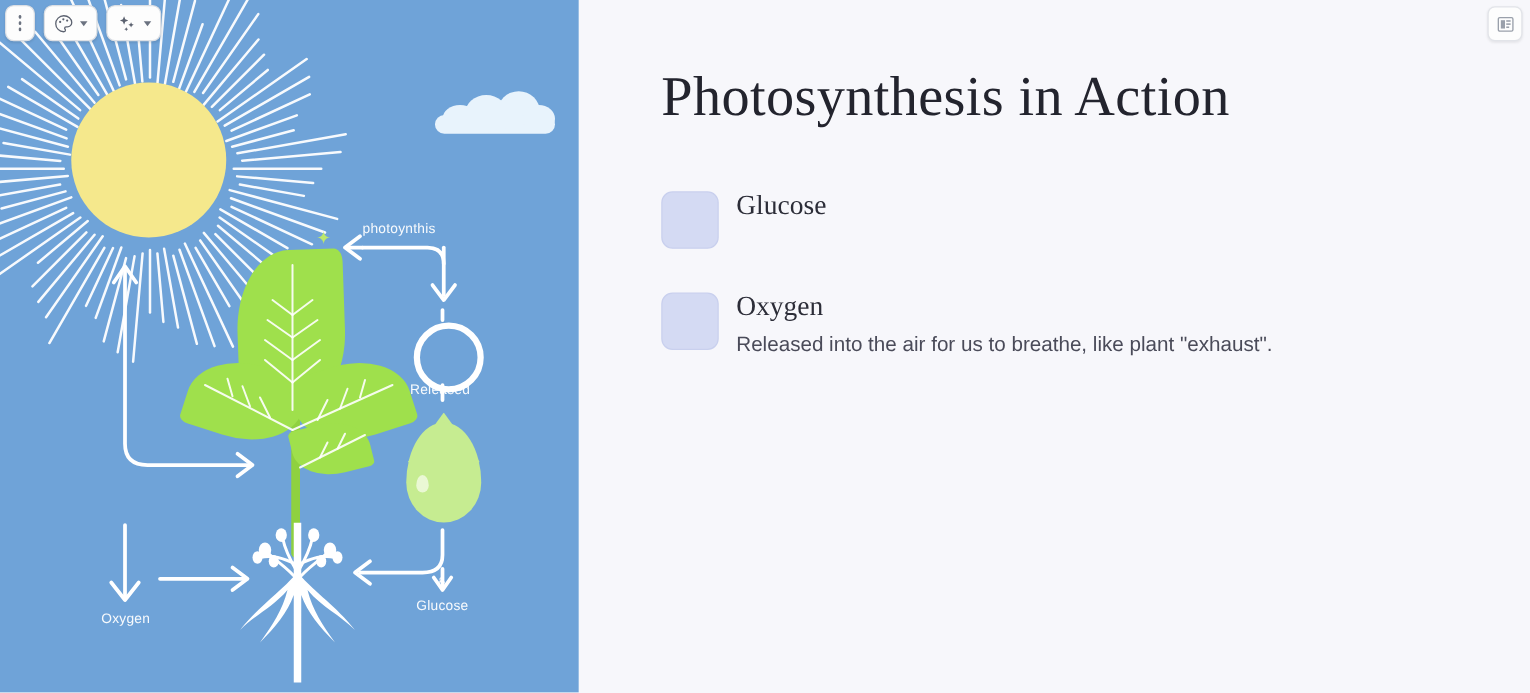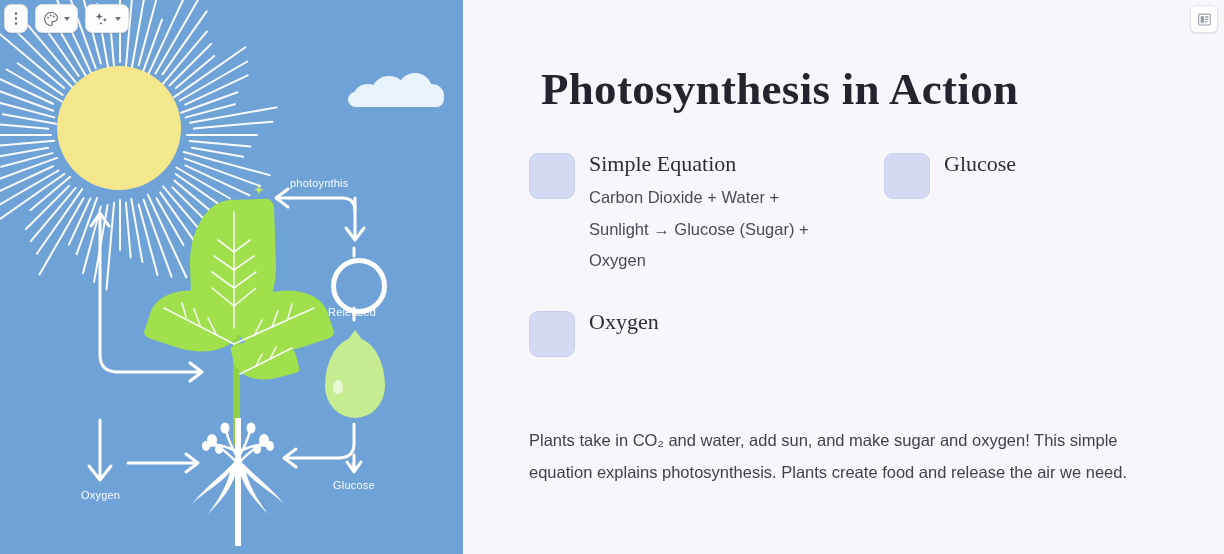--- a/index.html
+++ b/index.html
@@ -89,22 +89,22 @@
   .chev{width:0;height:0;border-left:3.5px solid transparent;border-right:3.5px solid transparent;border-top:4.5px solid #6b7280;}
 
   
   .content{position:relative;flex:1;height:554px;background:#f7f7fb;padding:0;}
   .doc-btn{
     position:absolute;right:6px;top:5px;width:26px;height:26px;border-radius:6px;
     background:#fdfdfd;border:1px solid #e2e4e9;display:flex;align-items:center;justify-content:center;
     box-shadow:0 1px 2px rgba(0,0,0,.07);
   }
   h1.title{
-    margin:12px;position:absolute;left:66px;top:51px;
-    font-family:"Liberation Serif",serif;font-weight:700;font-size:45px;
+    margin:0;position:absolute;left:66px;top:51px;
+    font-family:"Liberation Serif",serif;font-weight:400;font-size:45px;
     color:#23242e;letter-spacing:.3px;
   }
 
   .grid{position:absolute;left:66px;top:151px;width:690px;}
   .row{display:flex;gap:42px;}
   .card{display:flex;gap:14px;width:313px;}
   .swatch{
     flex:0 0 auto;width:44px;height:44px;border-radius:9px;background:#d4daf3;
     border:1px solid #c9d0ee;margin-top:2px;
   }
@@ -344,37 +344,30 @@
       </svg>
     </div>
 
     <h1 class="title">Photosynthesis in Action</h1>
 
     <div class="grid">
       <div class="row">
         <div class="card">
           <div class="swatch"></div>
           <div class="card-body">
-            <h3>Simple Equation</h3>
-            <p>Carbon Dioxide + Water + Sunlight → Glucose (Sugar) + Oxygen</p>
-          </div>
-        </div>
-        <div class="card">
-          <div class="swatch"></div>
-          <div class="card-body">
             <h3>Glucose</h3>
           </div>
         </div>
       </div>
 
       <div class="row row2">
         <div class="card wide">
           <div class="swatch"></div>
           <div class="card-body">
             <h3>Oxygen</h3>
+            <p>Released into the air for us to breathe, like plant "exhaust".</p>
           </div>
         </div>
       </div>
     </div>
 
-    <div class="summary">Plants take in CO₂ and water, add sun, and make sugar and oxygen! This simple equation explains photosynthesis. Plants create food and release the air we need.</div>
   </div>
 </div>
 
 </body></html>

